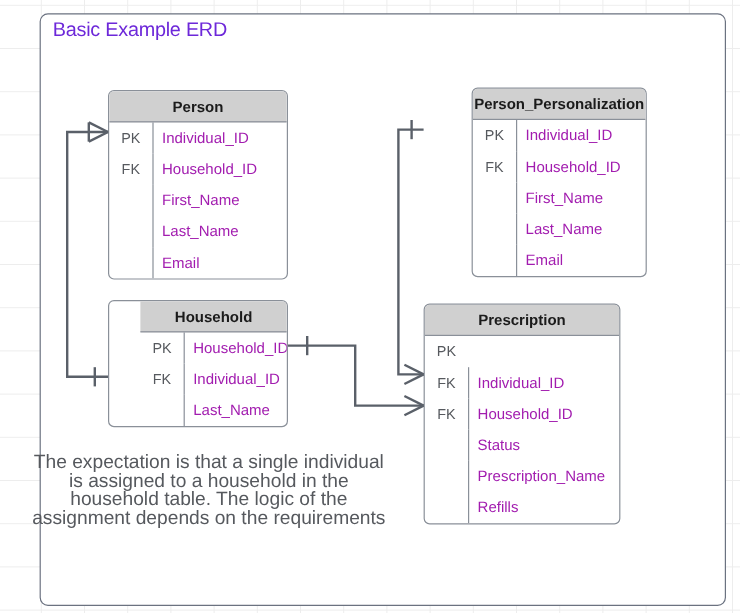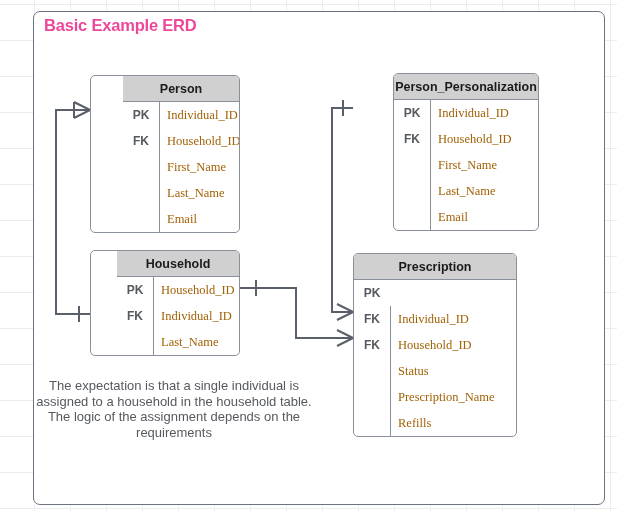--- a/index.html
+++ b/index.html
@@ -34,22 +34,22 @@
     position:absolute;left:0;top:0;width:617px;height:511px;
   }
   #connector-svg{
     position:absolute;left:0;top:0;width:617px;height:511px;
     pointer-events:none;
   }
 
   .erd-title{
     position:absolute;
     left:44px;
-    font-weight:bold;
-    color:#ec4899;
+    font-weight:normal;
+    color:#6d28d9;
     letter-spacing:-0.2px;
     white-space:nowrap;
   }
   #title-line-1{ top:16px; font-size:16.5px; }
   #title-line-2{ top:36px; font-size:16.5px; }
 
   .entity{
     position:absolute;
     box-sizing:border-box;
     background:#ffffff;
@@ -75,56 +75,54 @@
     display:flex;
     box-sizing:border-box;
   }
   .attr-key{
     width:36px;
     min-width:36px;
     text-align:center;
     font-size:12px;
     color:#56595e;
     box-sizing:border-box;
-    font-weight:bold;
   }
   .attr-name{
     flex:1;
     padding-left:7px;
     font-size:12.5px;
-    color:#a16207;
+    color:#a21caf;
     border-left:1.4px solid #8a9099;
     box-sizing:border-box;
     white-space:nowrap;
     overflow:hidden;
-    font-family:Liberation Serif, serif;
   }
 
   #caption-note{
     position:absolute;
     left:24px;top:378px;
     width:300px;
     text-align:center;
-    font-size:13px;
+    font-size:16px;
     line-height:15.6px;
     color:#56595e;
   }
 </style>
 </head>
 <body>
 
 <div id="grid-background"></div>
 
 <div id="canvas-frame"></div>
 
 <div id="diagram-layer">
 
   <div class="erd-title" id="title-line-1">Basic Example ERD</div>
 
-  <div class="entity" style="left:90px;top:75px;width:150px;padding-left:32px;">
+  <div class="entity" style="left:90px;top:75px;width:150px;">
     <div class="entity-header">Person</div>
     <div class="entity-body">
       <div class="attr-row">
         <div class="attr-key">PK</div>
         <div class="attr-name">Individual_ID</div>
       </div>
       <div class="attr-row">
         <div class="attr-key">FK</div>
         <div class="attr-name">Household_ID</div>
       </div>

